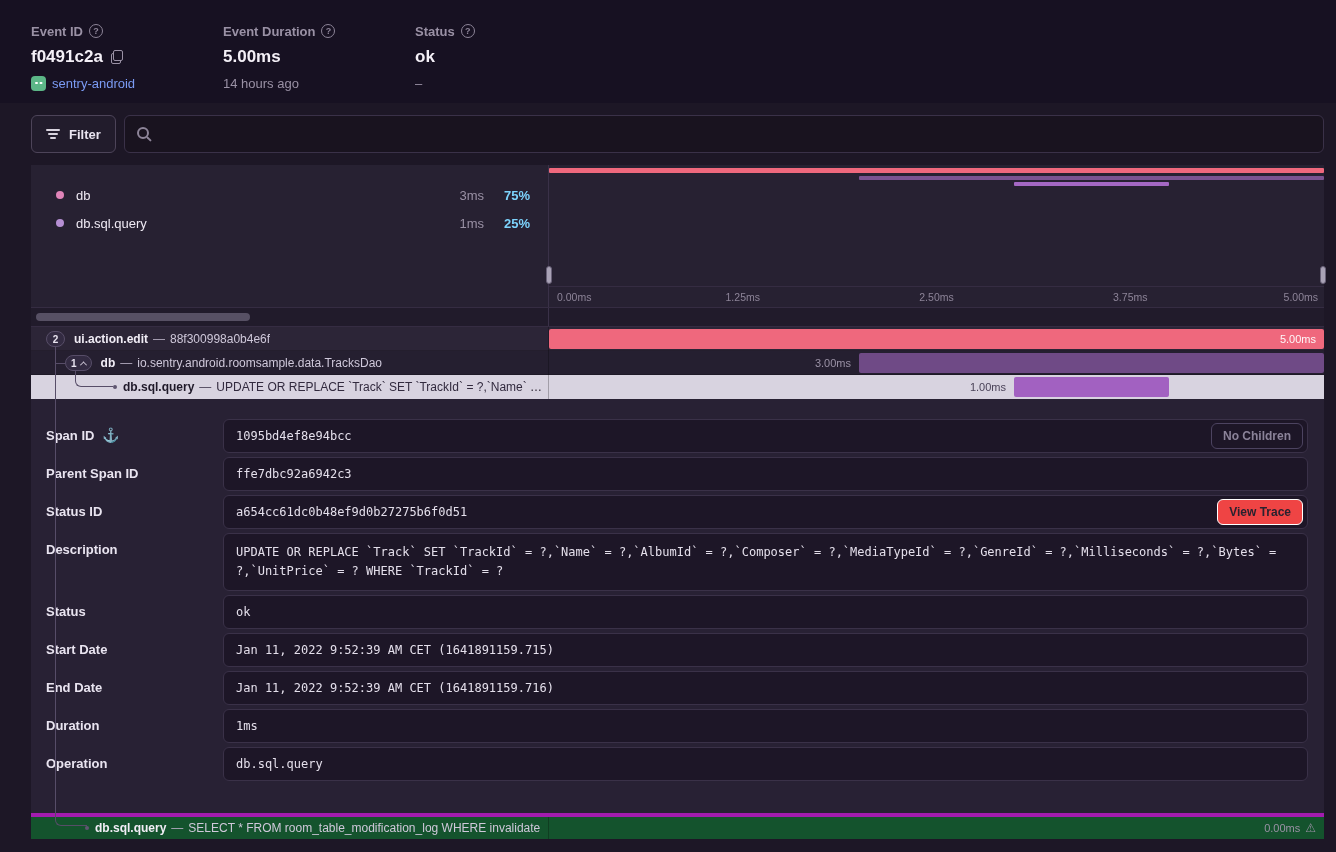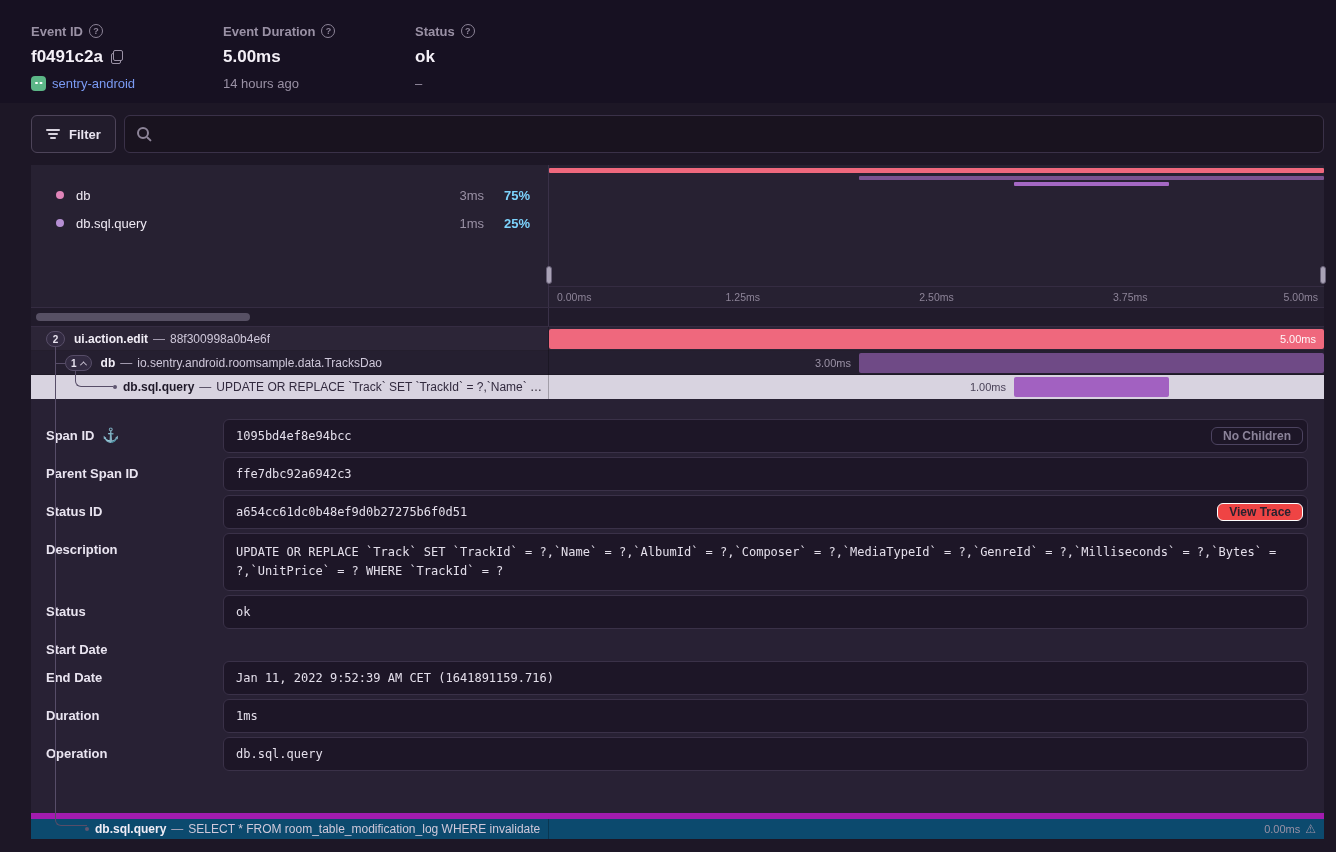--- a/index.html
+++ b/index.html
@@ -105,27 +105,27 @@
   .stub-r1 { left:24px; top:198px; width:10px; height:1px; background:#574d68; }
 
   
   .span-detail { background:#282134; padding:20px 16px 0 15px; height:414px; display:flex; flex-direction:column; gap:4px; }
   .detail-row { display:flex; }
   .detail-label { width:177px; padding-top:9px; font-size:13px; font-weight:bold; color:#e9e4f0; display:flex; gap:8px; align-items:flex-start; flex:none; }
   .anchor-icon { color:#8a82a6; font-size:14px; line-height:14px; cursor:pointer; }
   .detail-value { flex:1; background:#1d1627; border:1px solid #3a3148; border-radius:6px; min-height:34px;
     display:flex; align-items:center; padding:0 12px; font-family:"DejaVu Sans Mono", monospace; font-size:12px; color:#e4dfeb; position:relative; }
   .detail-value.multiline { min-height:56px; align-items:flex-start; padding:9px 24px 9px 12px; line-height:1.6; }
-  .btn { position:absolute; right:4px; top:50%; transform:translateY(-50%); height:18px; padding:0 11px;
+  .btn { position:absolute; right:4px; top:50%; transform:translateY(-50%); height:26px; padding:0 11px;
     border-radius:6px; font-weight:bold; font-size:12px; font-family:"Liberation Sans", sans-serif; cursor:pointer; }
   .btn.ghost { border:1px solid #4c4360; color:#8b8399; background:transparent; }
   .btn.white { border:1px solid #ffffff; color:#29222f; background:#ef4444; }
 
   
-  .footer-row { display:flex; height:26px; border-top:6px solid #a21caf; background:#0c4a6e; font-size:12px; cursor:pointer; }
+  .footer-row { display:flex; height:26px; border-top:4px solid #a21caf; background:#14532d; font-size:12px; cursor:pointer; }
   .footer-row .left { width:517px; display:flex; align-items:center; padding-left:54px; overflow:hidden; white-space:nowrap; color:#d6d0dd; }
   .footer-row .right { flex:1; border-left:1px solid rgba(0,0,0,0.25); display:flex; align-items:center; justify-content:flex-end; padding-right:8px; color:#9a91a5; gap:5px; font-size:11px; }
   .warn-icon { font-size:12px; color:#9a91a6; }
 </style>
 </head>
 <body>
 
 <div class="app">
 
   <header class="event-header">
@@ -310,20 +310,23 @@
             <span>Status</span>
           </div>
         <div class="detail-value">
           <span>ok</span>
         </div>
       </div>
       <div class="detail-row">
         <div class="detail-label">
             <span>Start Date</span>
           </div>
+        <div class="detail-value">
+          <span>Jan 11, 2022 9:52:39 AM CET (1641891159.715)</span>
+        </div>
       </div>
       <div class="detail-row">
         <div class="detail-label">
             <span>End Date</span>
           </div>
         <div class="detail-value">
           <span>Jan 11, 2022 9:52:39 AM CET (1641891159.716)</span>
         </div>
       </div>
       <div class="detail-row">

